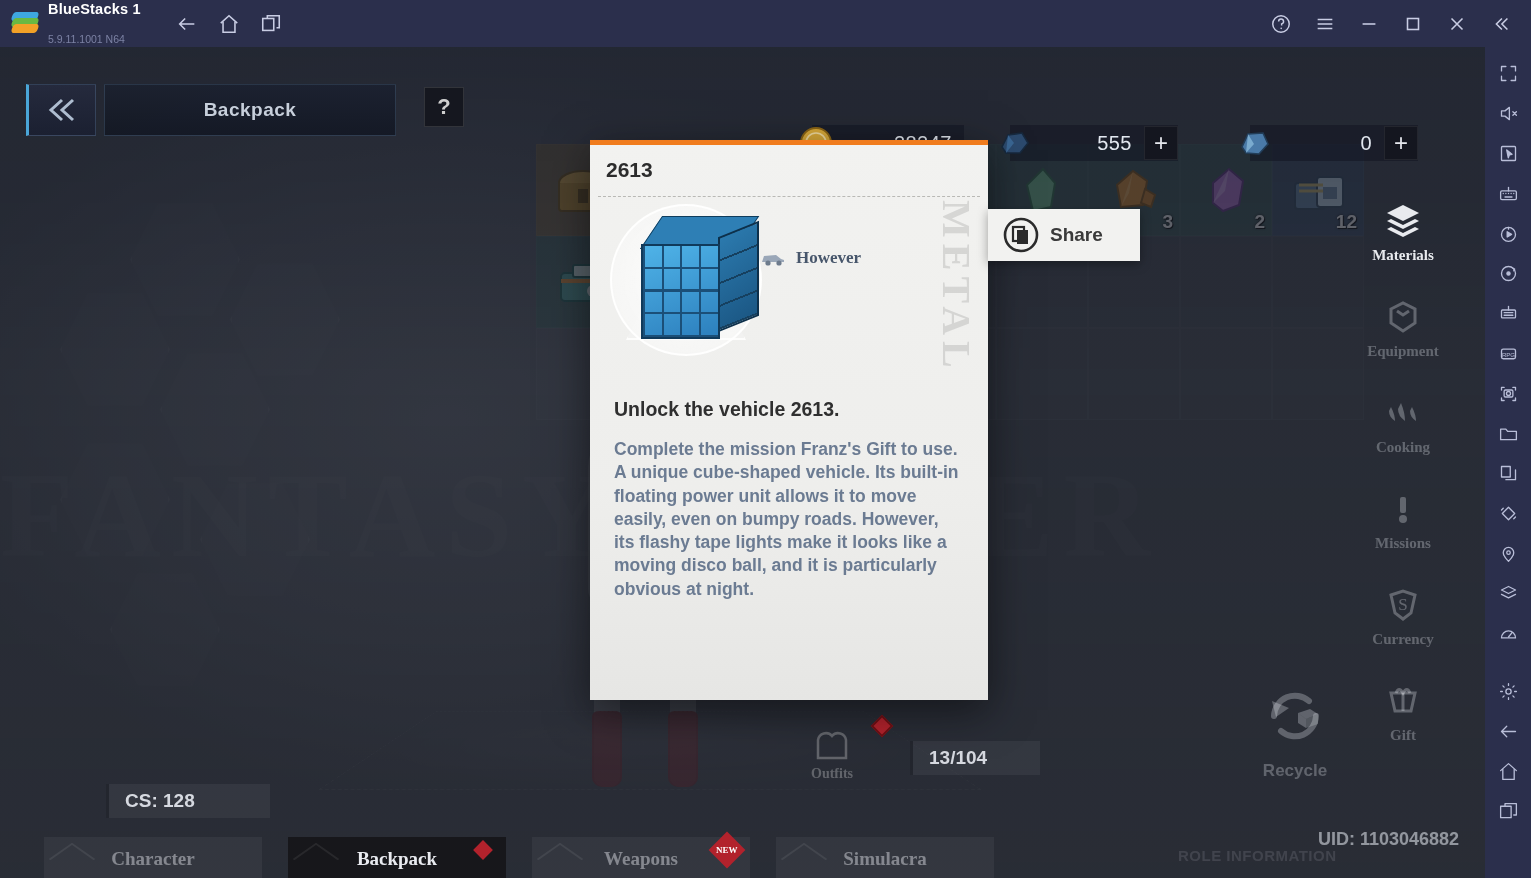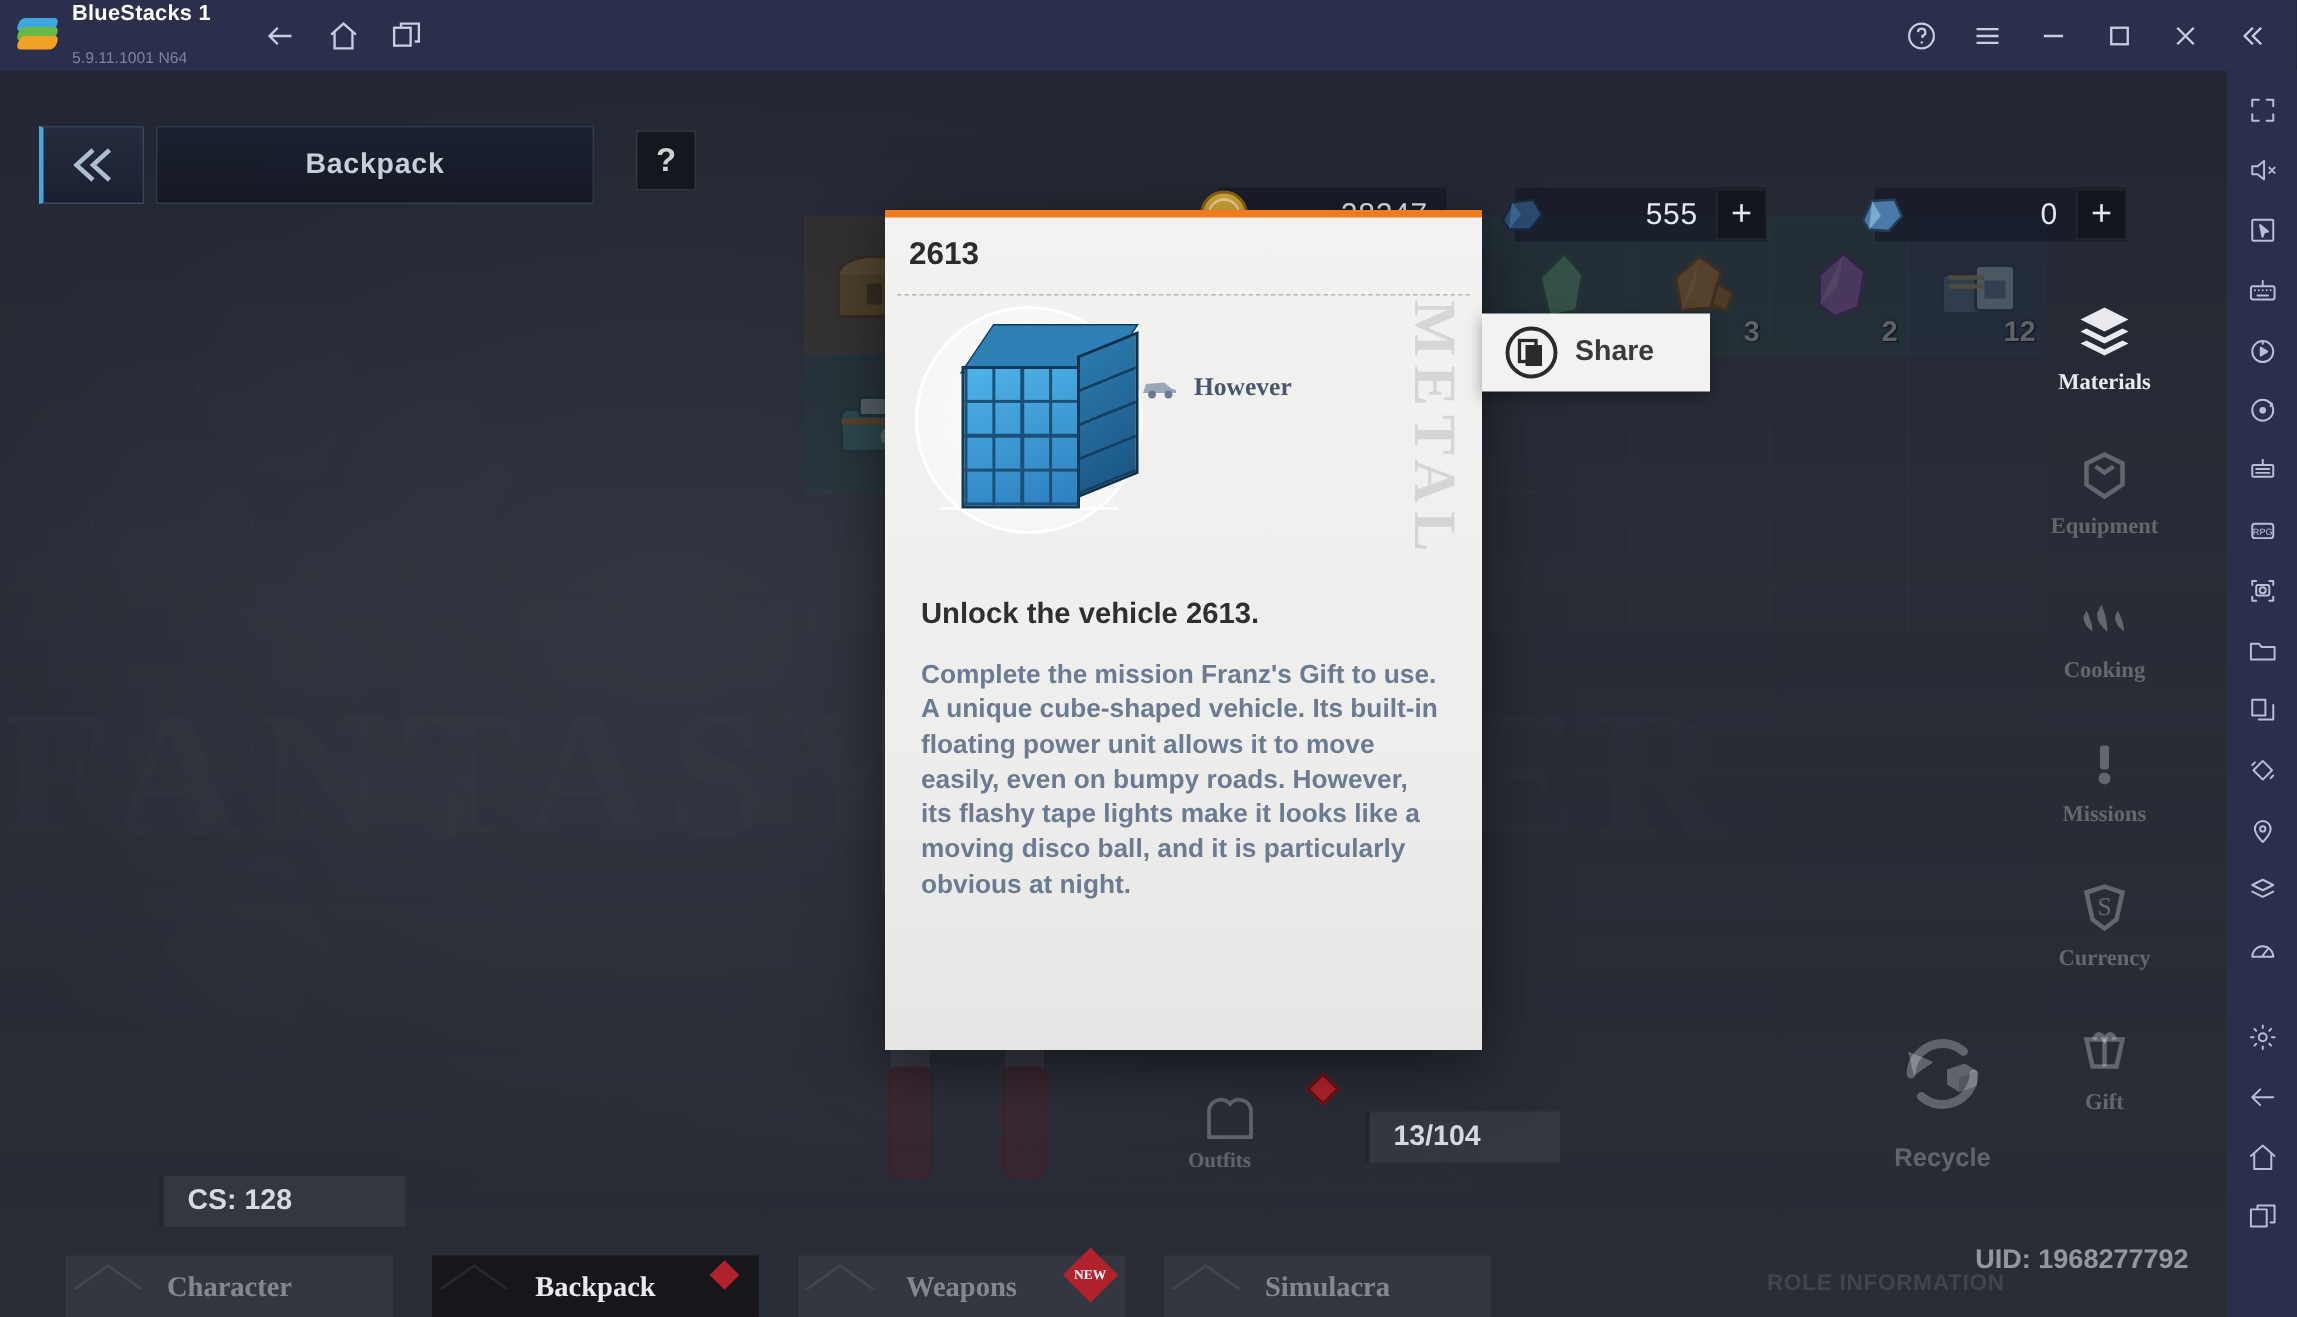--- a/index.html
+++ b/index.html
@@ -192,21 +192,21 @@
     border-left: 3px solid #23262e;
     display: flex; align-items: center; padding-left: 16px;
     color: #d6d9e0; font-size: 19px; font-weight: bold;
   }
   #cs-pill { left: 106px; top: 737px; width: 164px; }
   #count-pill { left: 910px; top: 694px; width: 130px; }
 
   
   #outfits {
     position: absolute; left: 792px; top: 681px; width: 80px; height: 56px;
-    color: rgba(230,230,230,.30); 
+    color: rgba(230,230,230,.30); text-align: center;
     font-size: 14px; font-weight: bold; font-family: "Liberation Serif", serif;
   }
   #outfits-badge {
     position:absolute; right: -18px; top: -10px; width: 16px; height: 16px;
     background: #b2222c; transform: rotate(45deg); border: 2px solid #6d1116;
   }
   #recycle {
     position: absolute; left: 1248px; top: 632px; width: 94px; height: 108px;
     text-align: center; color: rgba(225,228,235,.30);
   }
@@ -626,21 +626,21 @@
               <path d="M10 14 L34 14 L30 32 L14 32 Z"></path>
               <path d="M22 14 L22 32"></path>
               <path d="M15 14 q3-7 7 0 q4-7 7 0"></path>
             </svg>
           </div>
           <div class="gl">Gift</div>
         </div>
       </div>
 
     <div id="roleinfo">ROLE INFORMATION</div>
-    <div id="uid">UID: 1968277792</div>
+    <div id="uid">UID: 1103046882</div>
 
     <div id="tabs">
         <div class="tab">
           <div class="tri"></div>
           <span>Character</span>
         </div>
         <div class="tab active">
           <div class="tri"></div>
           <span>Backpack</span>
           <div class="dot"></div>

